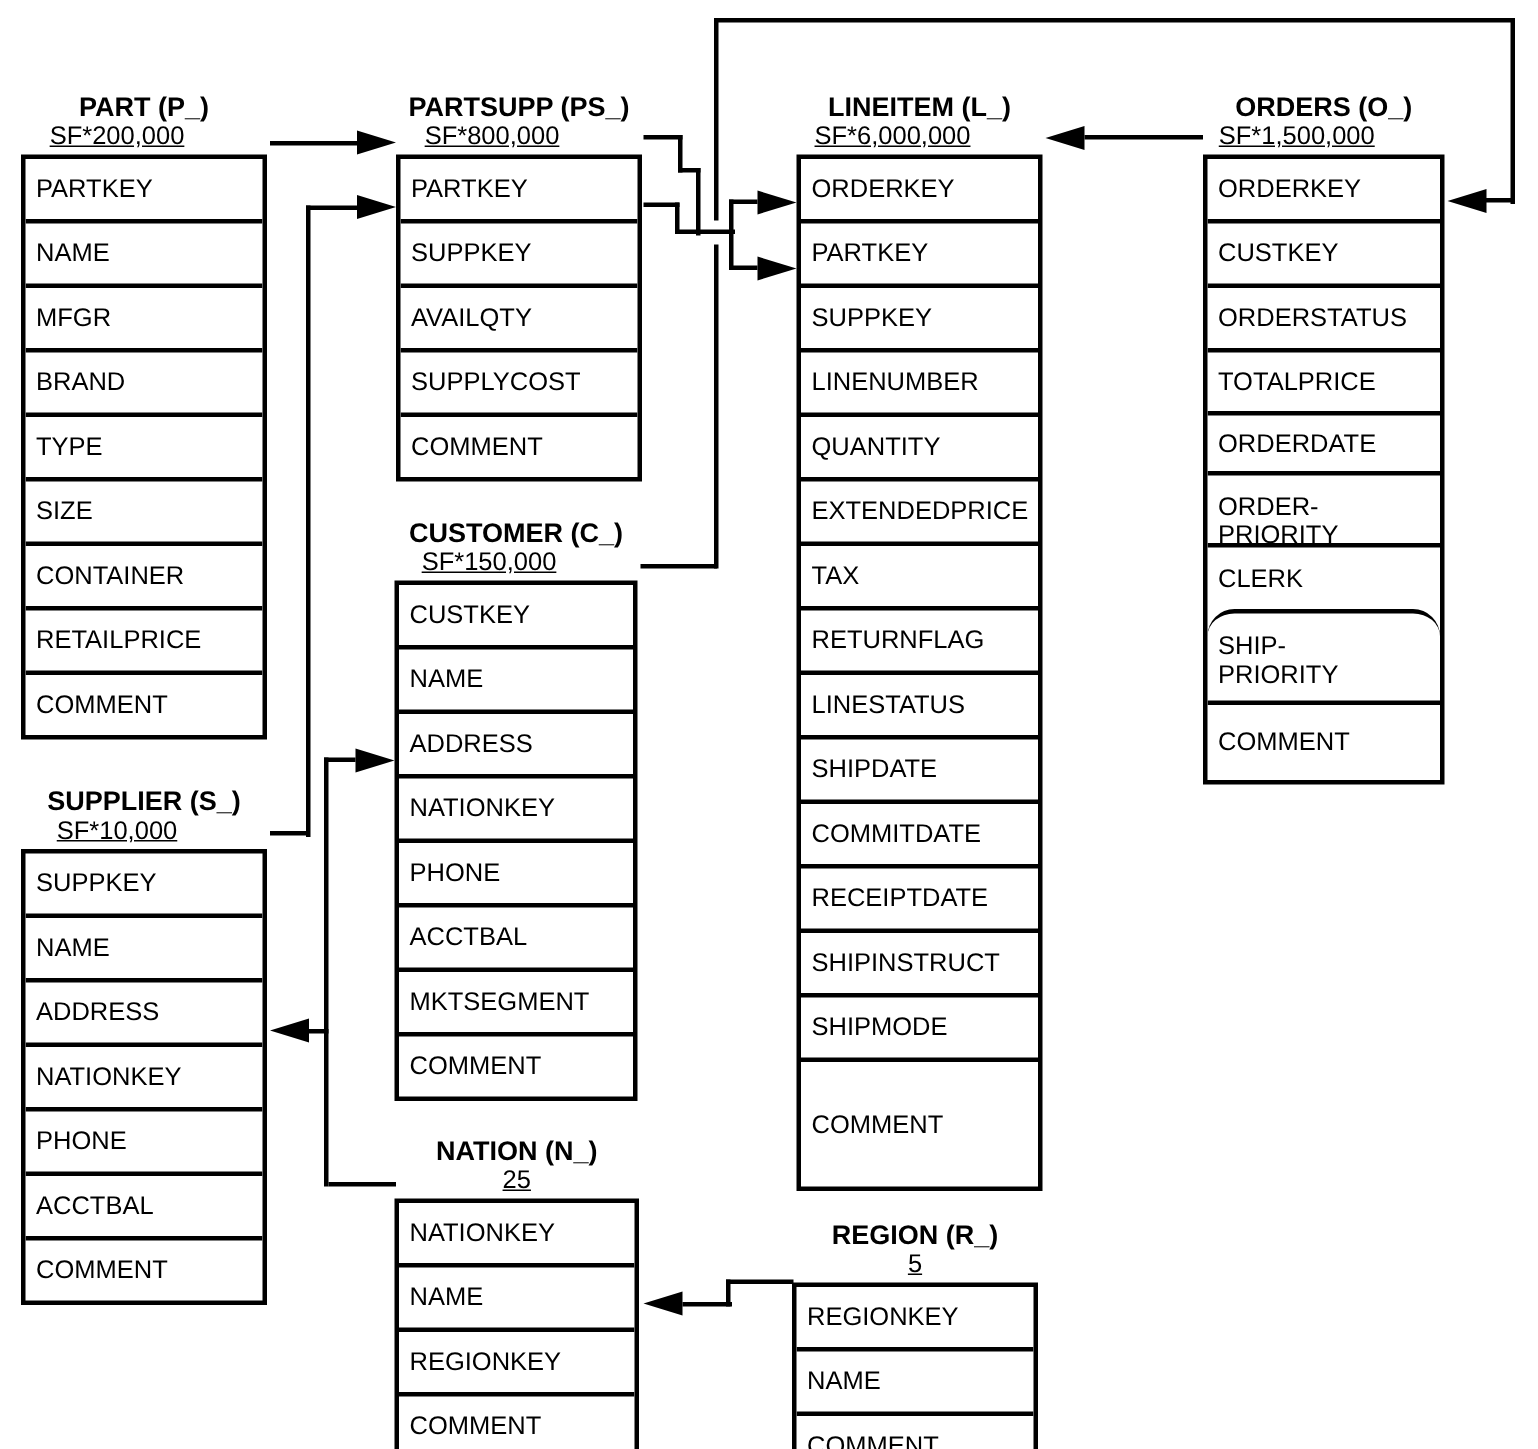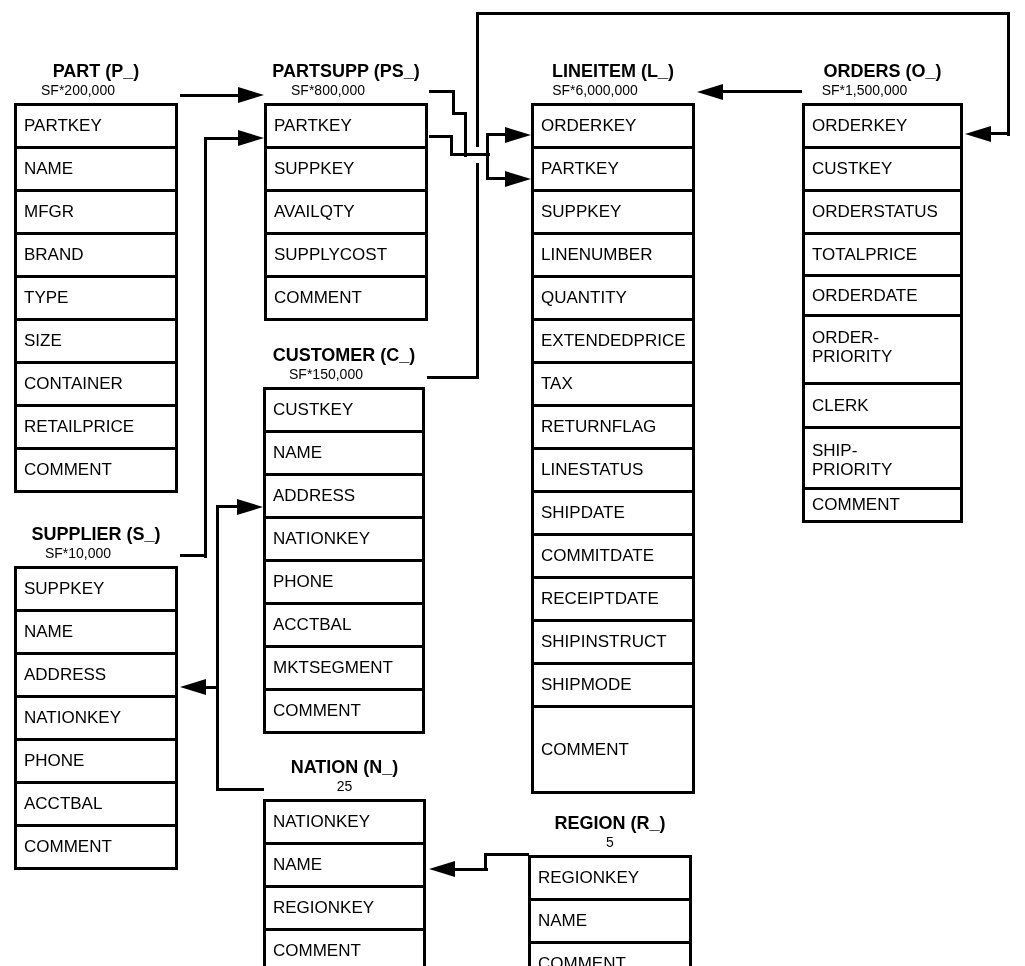--- a/index.html
+++ b/index.html
@@ -7,21 +7,21 @@
     position:relative;width:1025px;height:966px;background:#ffffff;
     font-family:"Liberation Sans",sans-serif;color:#000;overflow:hidden;
   }
   .tbl{position:absolute;margin-top:29px;}
   .tbl-title{
     position:absolute;top:-41px;left:50%;transform:translateX(-50%);
     white-space:nowrap;font-weight:700;font-size:18px;line-height:18px;
   }
   .tbl-card{
     position:absolute;top:-21px;left:50%;white-space:nowrap;
-    font-size:14px;line-height:17px;
+    font-size:17px;line-height:17px;text-decoration:underline;
   }
   .tbl-card.shifted{transform:translateX(calc(-50% - 18px));}
   .tbl-card.centered{transform:translateX(-50%);}
   .tbl-box{
     position:relative;box-sizing:border-box;border:3px solid #000;background:#fff;
     display:flex;flex-direction:column;overflow:hidden;width:100%;
   }
   .row{
     box-sizing:border-box;flex:0 0 auto;height:43px;border-top:3px solid #000;
     display:flex;align-items:center;padding-left:7px;
@@ -91,23 +91,23 @@
 
   <div class="tbl" style="left: 802px; top: 74px; width: 161px;">
     <div class="tbl-title">ORDERS (O_)</div>
     <div class="tbl-card shifted">SF*1,500,000</div>
     <div class="tbl-box" style="height: 420px;">
         <div class="row">ORDERKEY</div>
         <div class="row">CUSTKEY</div>
         <div class="row">ORDERSTATUS</div>
         <div class="row" style="height: 42px;">TOTALPRICE</div>
         <div class="row" style="height: 40px;">ORDERDATE</div>
-        <div class="row" style="height: 68px; display: block; padding-top: 11px;">ORDER-<br>PRIORITY</div>
+        <div class="row" style="height: 48px; display: block; padding-top: 11px;">ORDER-<br>PRIORITY</div>
         <div class="row" style="height: 44px;">CLERK</div>
-        <div class="row" style="height: 61px; display: block; padding-top: 11.5px;">SHIP-<br>PRIORITY</div>
+        <div class="row" style="height: 61px; display: block; padding-top: 11.5px; border-radius: 18px;">SHIP-<br>PRIORITY</div>
         <div class="row">COMMENT</div>
       </div>
   </div>
 
   <div class="tbl" style="left: 263px; top: 358px; width: 162px;">
     <div class="tbl-title">CUSTOMER (C_)</div>
     <div class="tbl-card shifted">SF*150,000</div>
     <div class="tbl-box" style="height: 347px;">
         <div class="row">CUSTKEY</div>
         <div class="row">NAME</div>

